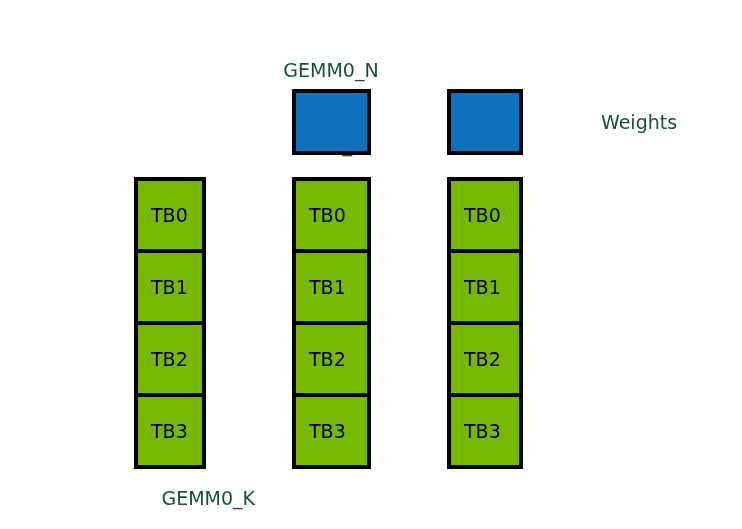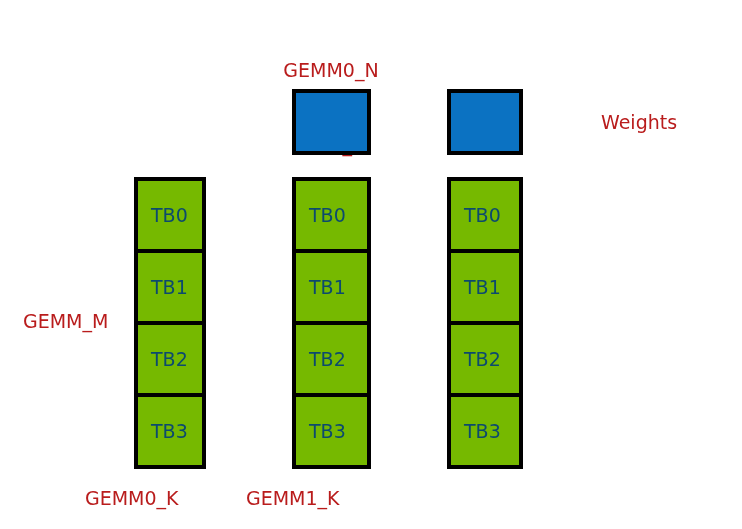--- a/index.html
+++ b/index.html
@@ -16,27 +16,27 @@
   #canvas {
     position: relative;
     width: 742px;
     height: 529px;
     background: #ffffff;
   }
 
   
   .label {
     position: absolute;
-    color: #b91c1c;
+    color: #14532d;
     font-size: 19px;
     line-height: 24px;
     white-space: pre;
   }
   .label.center {
-    text-align: left;
+    text-align: right;
   }
   .label.left {
     text-align: center;
   }
 
   .hdr {
     width: 170px;
     text-align: center;
     font-size: 19px;
     line-height: 25px;
@@ -68,21 +68,21 @@
   }
   .act-cell:last-child {
     border-bottom: none;
     border-radius: 10px;
   }
   .act-cell-label {
     position: absolute;
     left: 13px;
     top: 50%;
     transform: translateY(-50%);
-    color: #0c4a6e;
+    color: #000000;
     font-size: 19px;
     line-height: 22px;
     white-space: pre;
   }
 </style>
 </head>
 <body>
 
 <div id="canvas">
 
@@ -137,19 +137,17 @@
       <span class="act-cell-label">TB2</span>
     </div>
     <div class="act-cell">
       <span class="act-cell-label">TB3</span>
     </div>
   </div>
 
   <div class="label left" style="left:601px; top:110px;">Weights</div>
 
 
-  <div class="label left" style="left:23px; top:309px;">GEMM_M</div>
 
   <div class="label center" style="left:85px; top:486px; width:170px;">GEMM0_K</div>
 
-  <div class="label center" style="left:246px; top:486px; width:170px;">GEMM1_K</div>
 
 </div>
 
 </body></html>

